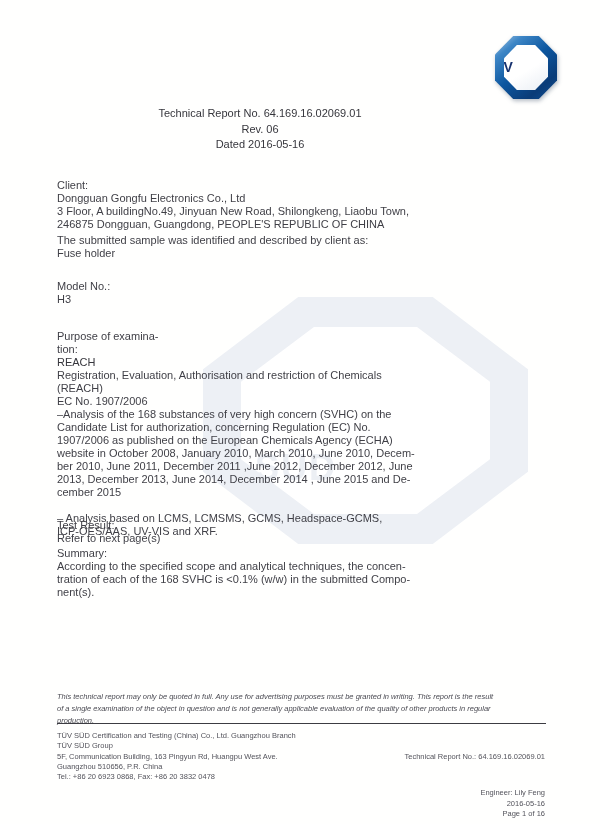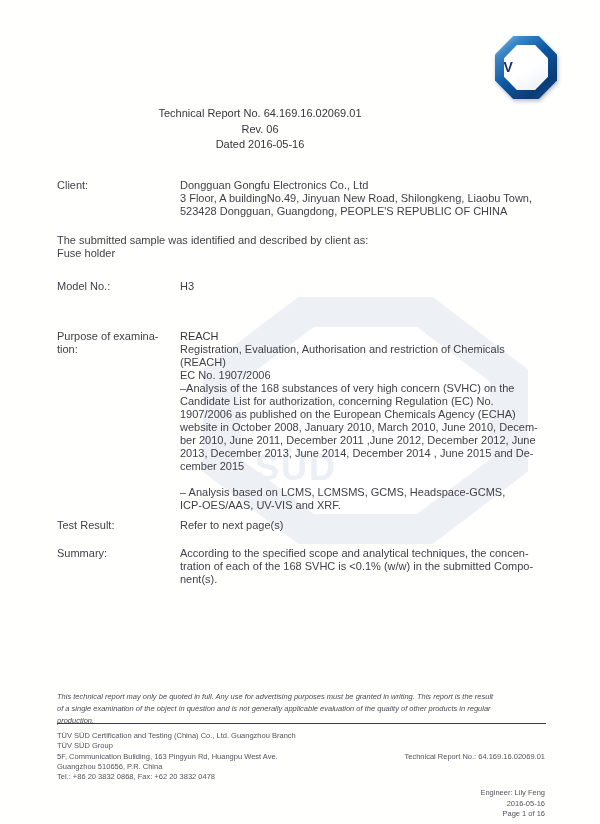--- a/index.html
+++ b/index.html
@@ -25,21 +25,21 @@
   .logo-inner{position:absolute;left:9px;top:9px;right:9px;bottom:9px;
     background:linear-gradient(150deg,#ffffff 55%,#e9eef4 100%);
     clip-path:polygon(29.3% 0,70.7% 0,100% 29.3%,100% 70.7%,70.7% 100%,29.3% 100%,0 70.7%,0 29.3%);
     display:flex;flex-direction:row;align-items:center;justify-content:center;gap:37px;}
   .logo-tuv{font-size:14px;font-weight:bold;color:#17326f;letter-spacing:-0.5px;line-height:13px;}
   .logo-sud{font-size:6.5px;font-weight:bold;color:#1c3a7a;letter-spacing:1px;line-height:7px;}
   
   .header{position:absolute;left:20px;top:106px;width:480px;text-align:center;z-index:1;
     font-size:11px;font-weight:normal;color:#36363c;line-height:15.5px;}
   
-  .row{position:absolute;left:57px;display:flex;z-index:1;font-size:11px;line-height:13px;}
+  .row{position:absolute;left:57px;display:flex;z-index:1;font-size:11px;line-height:13px;flex-direction:column;}
   .row .label{width:123px;flex-shrink:0;white-space:pre;}
   .row .content{width:400px;white-space:pre;}
   .row .content .bold-line{font-weight:normal;color:#36363c;}
   #row-client{top:179px}
   #row-subject{top:234px}
   #row-model{top:280px}
   #row-purpose{top:330px}
   #row-result{top:519px}
   #row-summary{top:547px}
   
@@ -76,21 +76,21 @@
   <div class="header">
     <div>Technical Report No. 64.169.16.02069.01</div>
     <div>Rev. 06</div>
     <div>Dated 2016-05-16</div>
   </div>
 
   <div class="row" id="row-client">
     <div class="label">Client:</div>
     <div class="content">Dongguan Gongfu Electronics Co., Ltd
 3 Floor, A buildingNo.49, Jinyuan New Road, Shilongkeng, Liaobu Town,
-523428 Dongguan, Guangdong, PEOPLE'S REPUBLIC OF CHINA</div>
+246875 Dongguan, Guangdong, PEOPLE'S REPUBLIC OF CHINA</div>
   </div>
 
   <div class="row" id="row-subject">
     <div class="content">The submitted sample was identified and described by client as:
 Fuse holder</div>
   </div>
 
   <div class="row" id="row-model">
     <div class="label">Model No.:</div>
     <div class="content">H3</div>
@@ -129,21 +129,21 @@
 
   <div class="disclaimer">This technical report may only be quoted in full. Any use for advertising purposes must be granted in writing. This report is the result
 of a single examination of the object in question and is not generally applicable evaluation of the quality of other products in regular
 production.</div>
   <div class="sepline"></div>
 
   <div class="footer-left">TÜV SÜD Certification and Testing (China) Co., Ltd. Guangzhou Branch
 TÜV SÜD Group
 5F, Communication Building, 163 Pingyun Rd, Huangpu West Ave.
 Guangzhou 510656, P.R. China
-Tel.: +86 20 3832 0868, Fax: +62 20 3832 0478</div>
+Tel.: +86 20 6923 0868, Fax: +86 20 3832 0478</div>
 
   <div class="footer-right">
     <div>Technical Report No.: 64.169.16.02069.01</div>
     <div class="fr-block">Engineer: Lily Feng
 2016-05-16
 Page 1 of 16</div>
   </div>
 
 </div>
 

